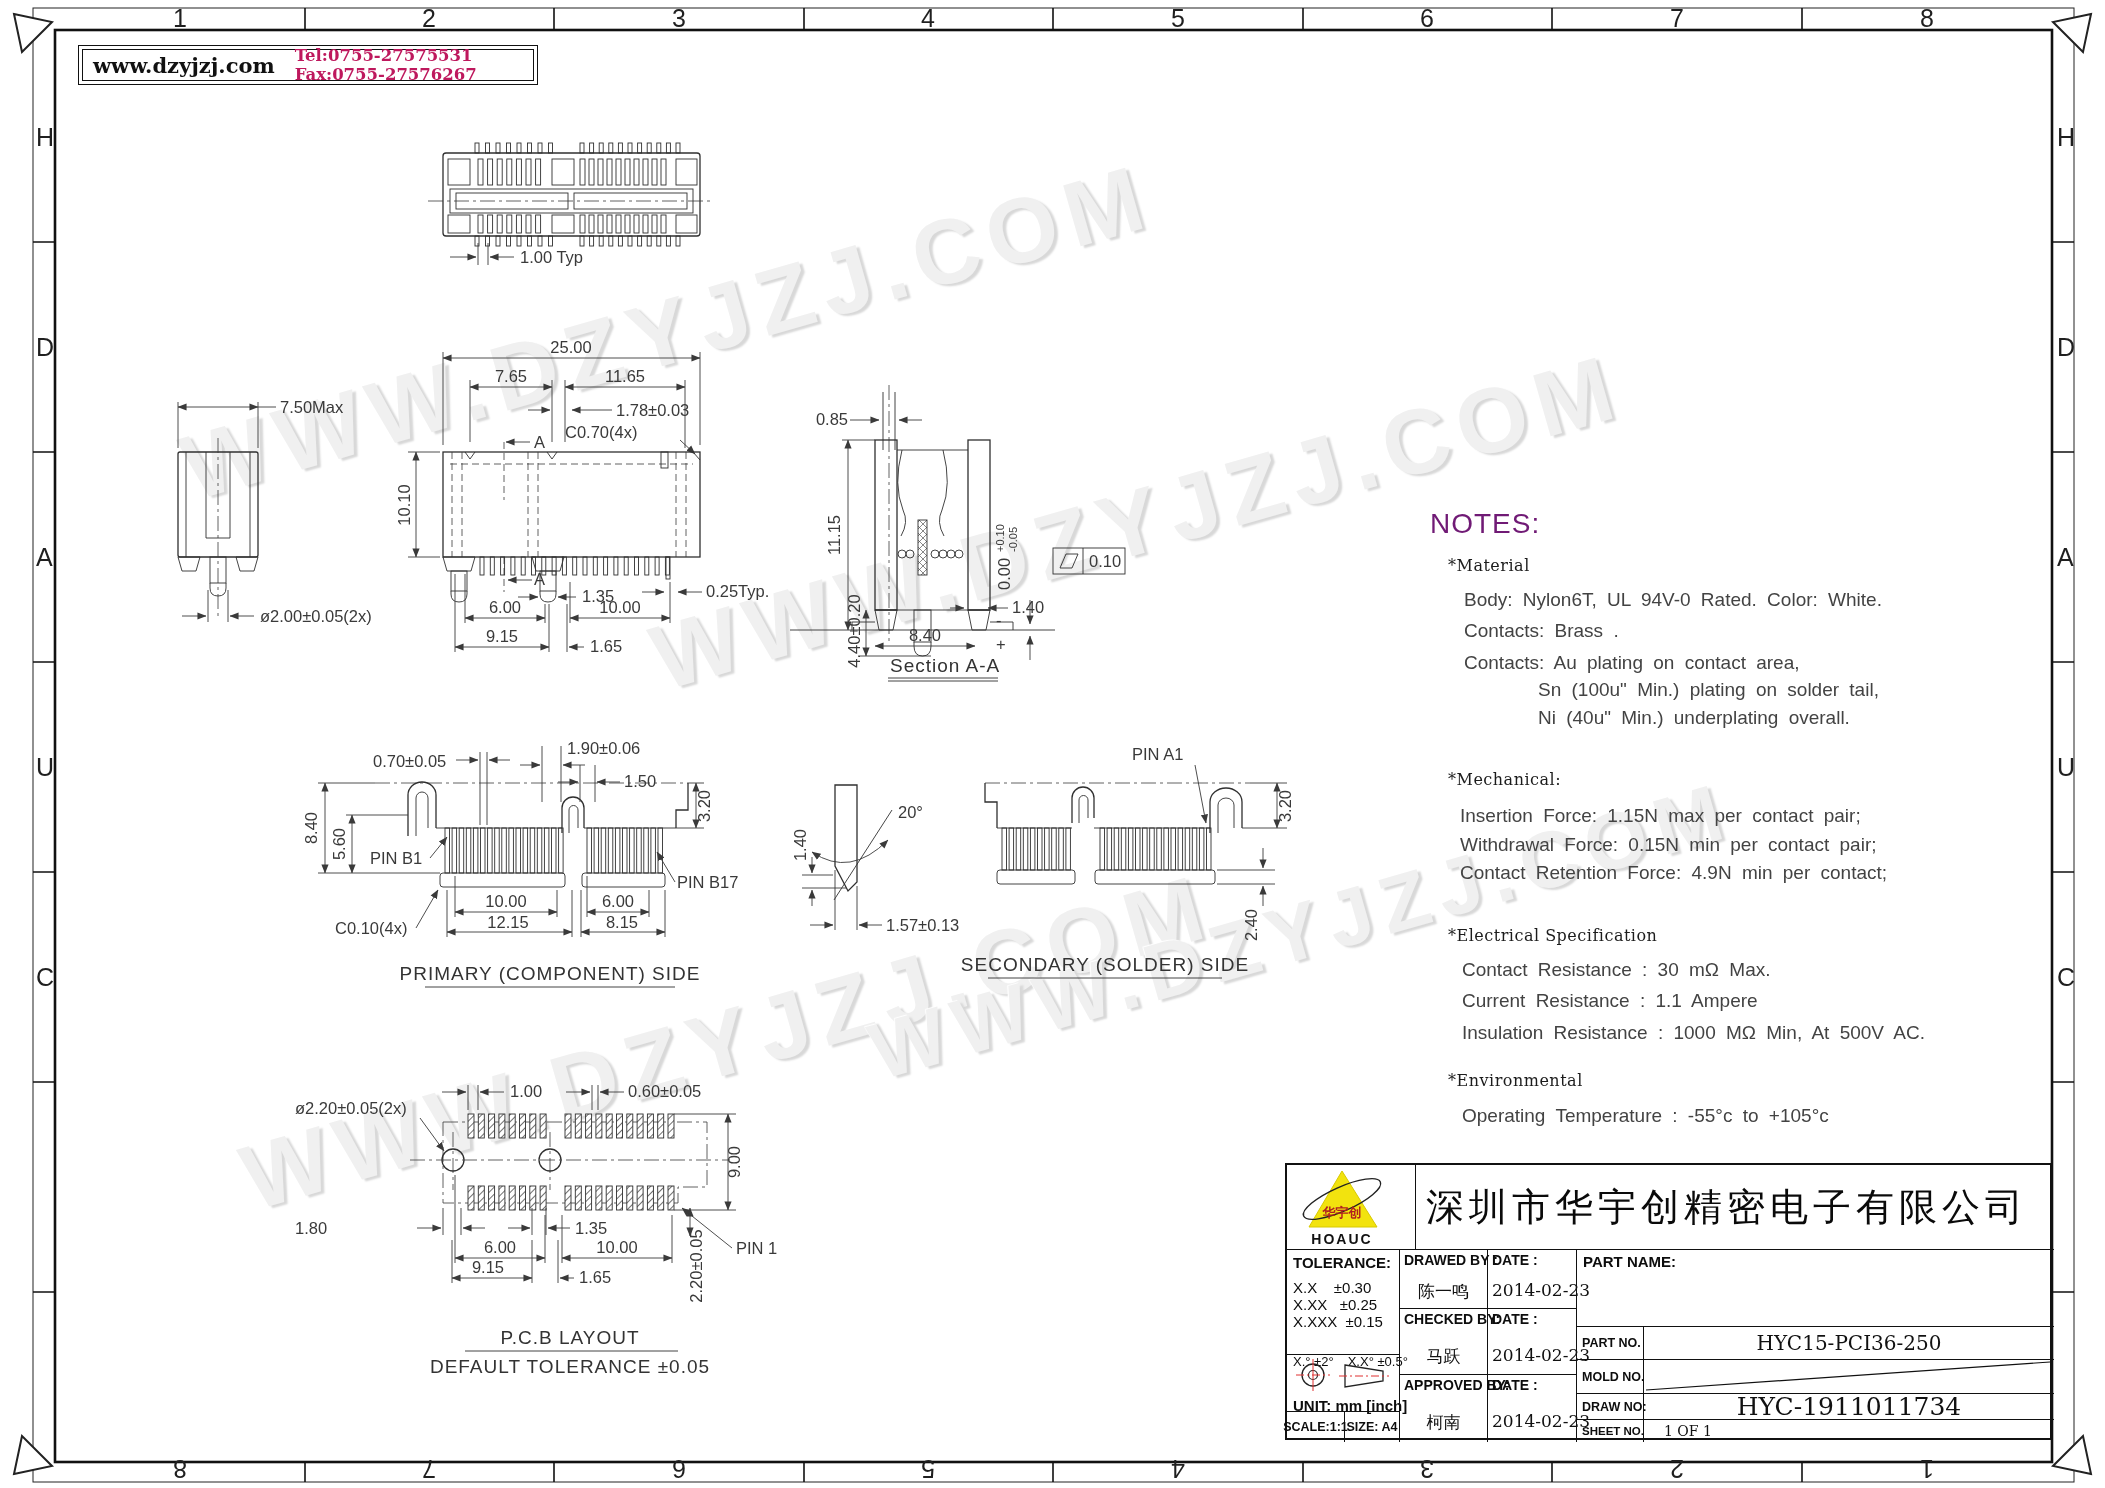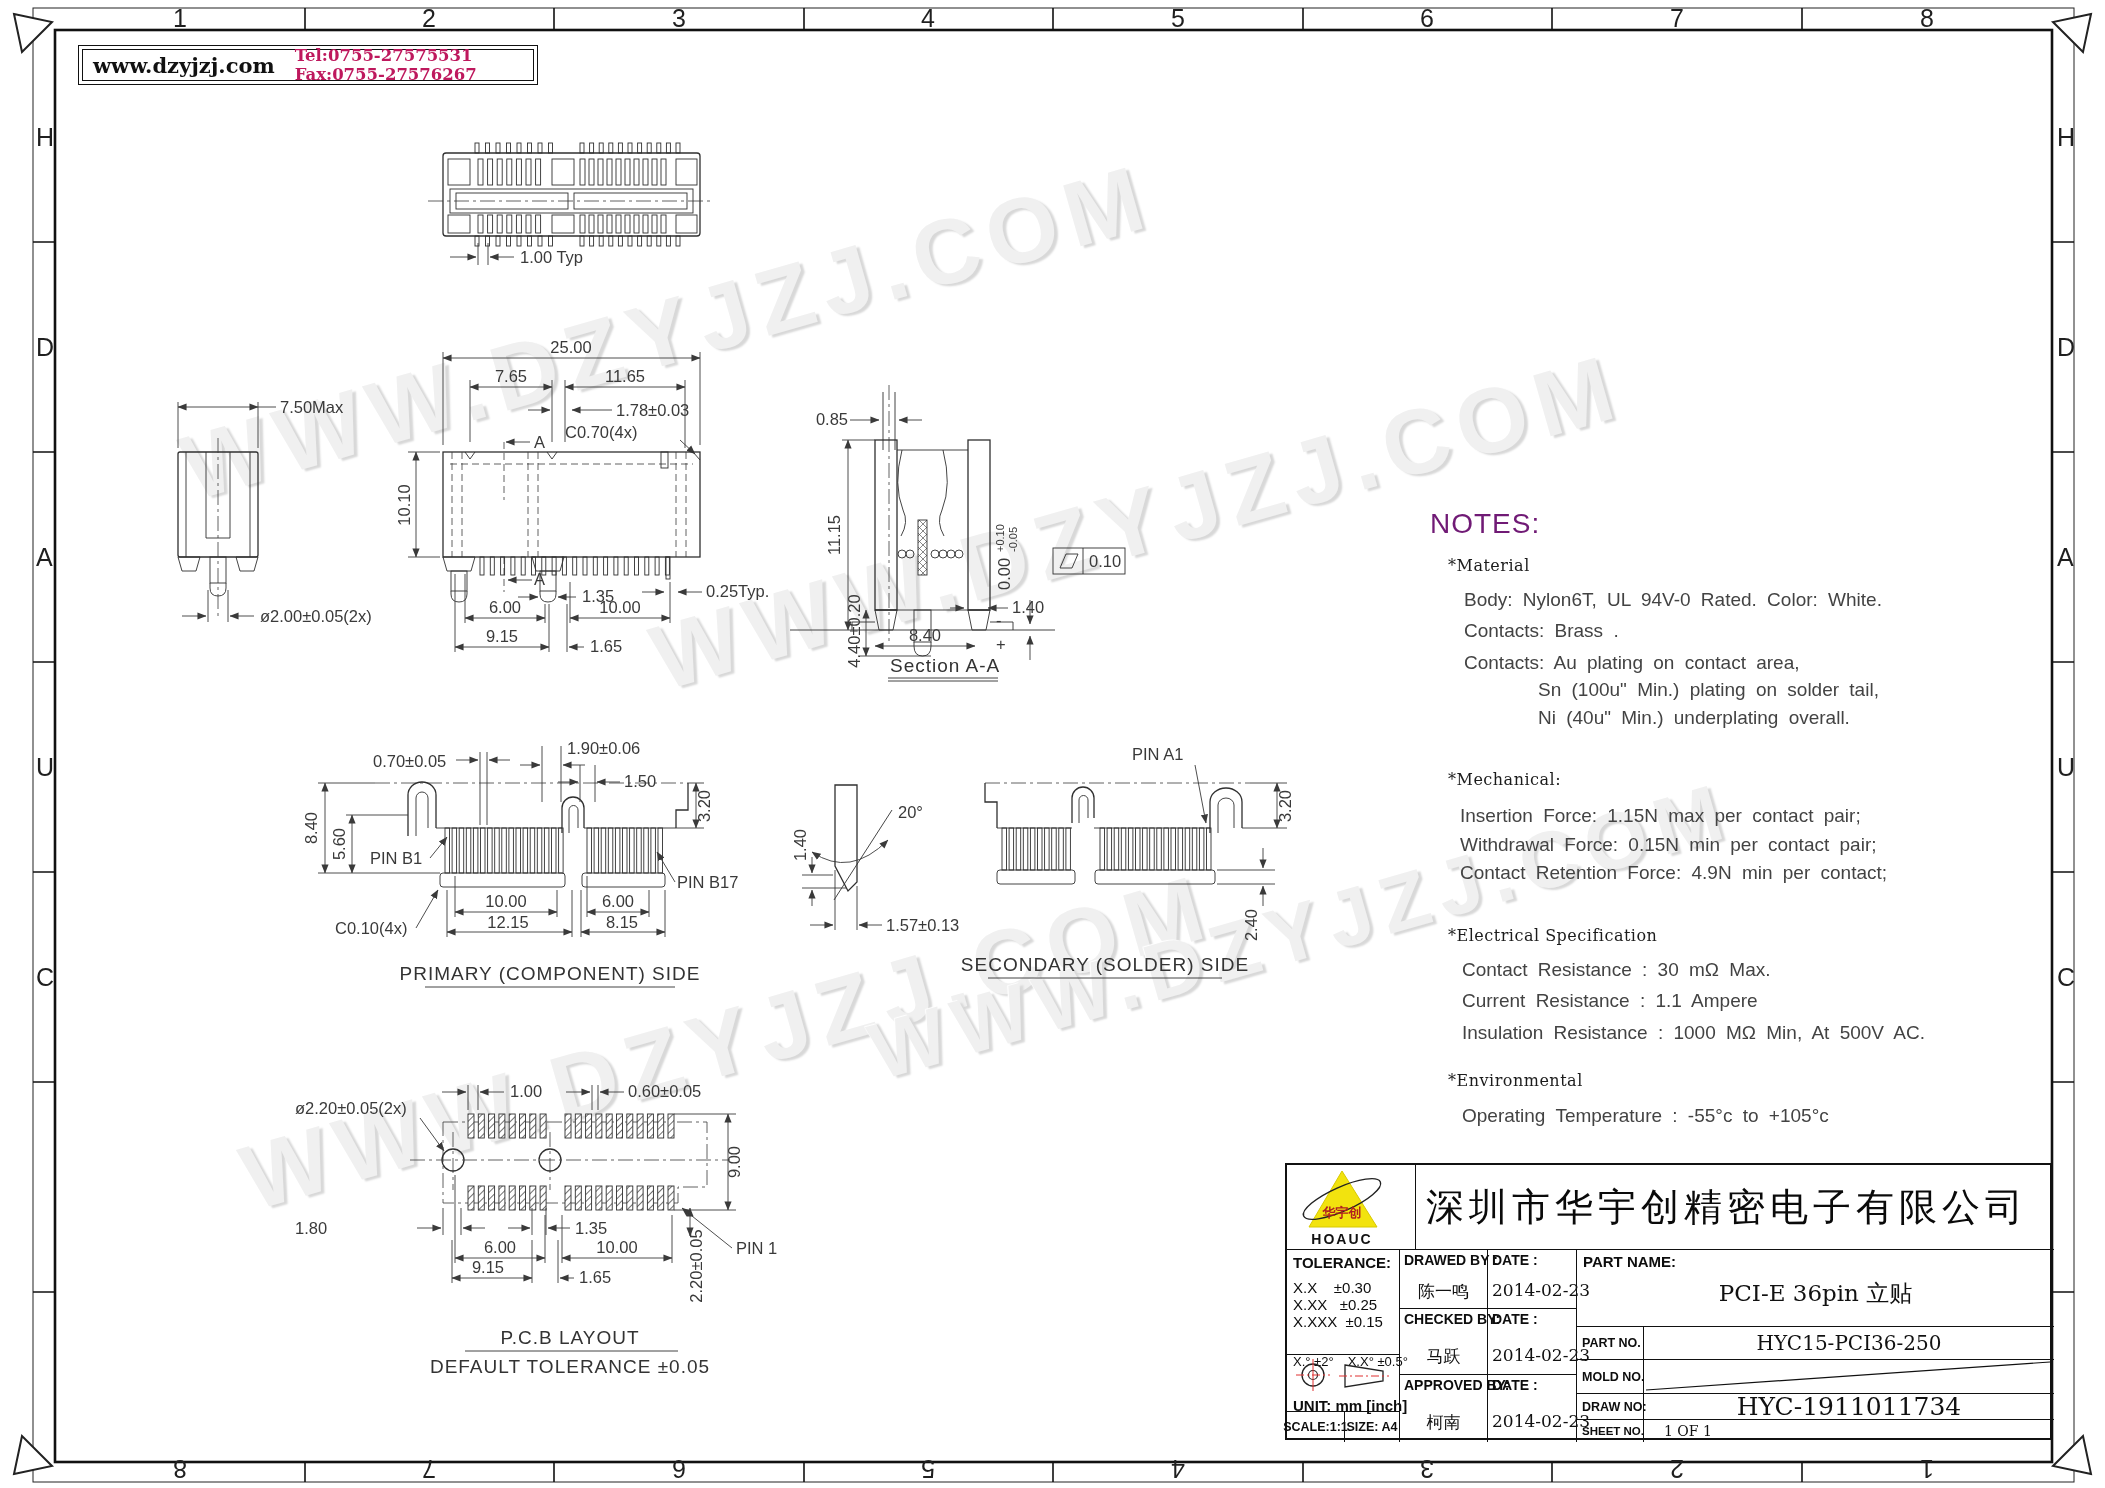--- a/index.html
+++ b/index.html
@@ -776,21 +776,20 @@
       <div class="tb-label">APPROVED BY:</div>
       <div class="tb-val-cn" style="margin-top:18px;">柯南</div>
     </div>
     <div class="cell bR" style="left:201px;top:210px;width:89px;height:67px;padding:2px 4px;">
       <div class="tb-label">DATE :</div>
       <div class="tb-date" style="margin-top:18px;">2014-02-23</div>
     </div>
 
     <div class="cell bB" style="left:290px;top:85px;width:477px;height:77px;padding:3px 6px;">
       <div class="tb-label" style="font-size:15px;">PART NAME:</div>
-      <div class="tb-ser" style="font-size:23px;text-align:center;margin-top:8px;">PCI-E 36pin 立贴</div>
     </div>
     <div class="cell bR bB" style="left:290px;top:162px;width:67px;height:33px;display:flex;align-items:center;padding-left:5px;">
       <span class="tb-label" style="font-size:12.5px;">PART NO.</span>
     </div>
     <div class="cell bB" style="left:357px;top:162px;width:410px;height:33px;display:flex;align-items:center;justify-content:center;">
       <span class="tb-ser" style="font-size:20px;">HYC15-PCI36-250</span>
     </div>
     <div class="cell bR bB" style="left:290px;top:195px;width:67px;height:34px;display:flex;align-items:center;padding-left:5px;">
       <span class="tb-label" style="font-size:12.5px;">MOLD NO.</span>
     </div>

